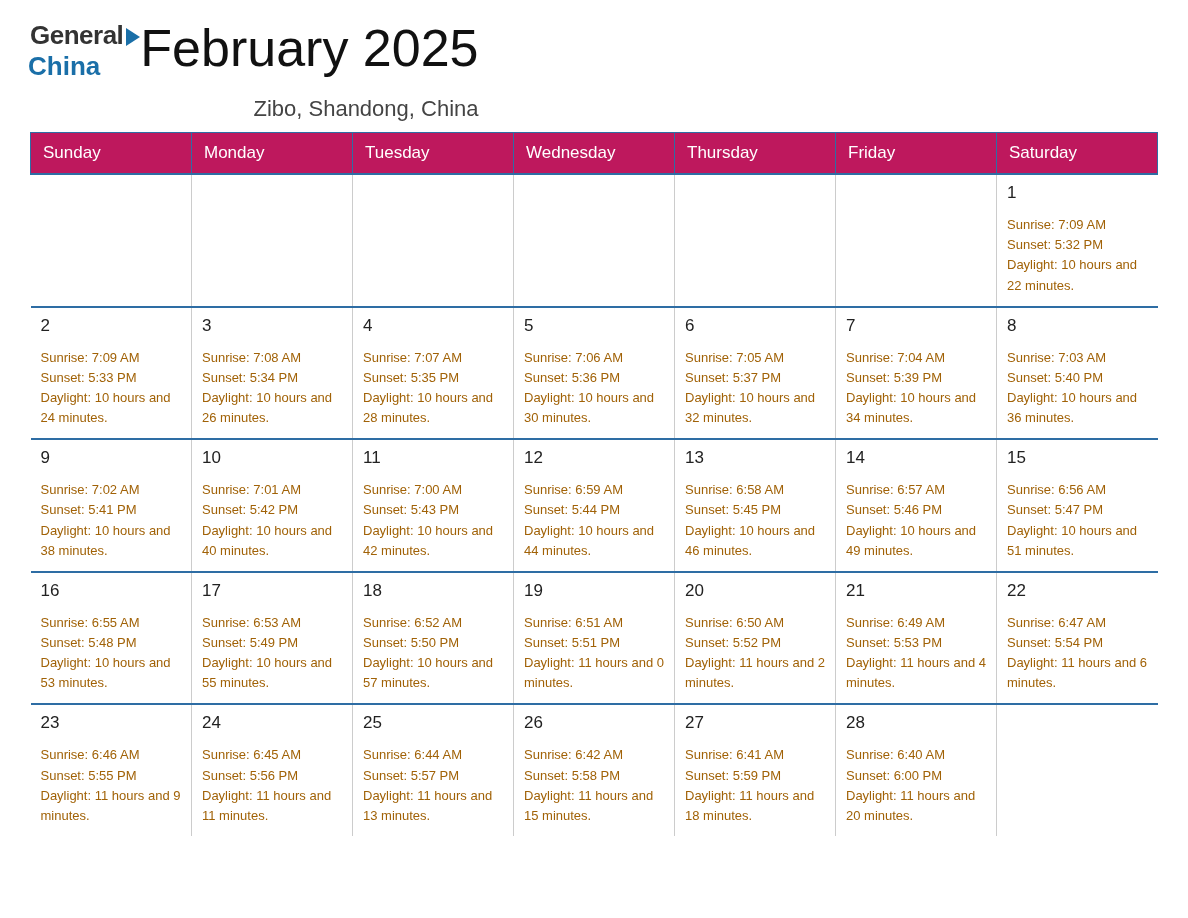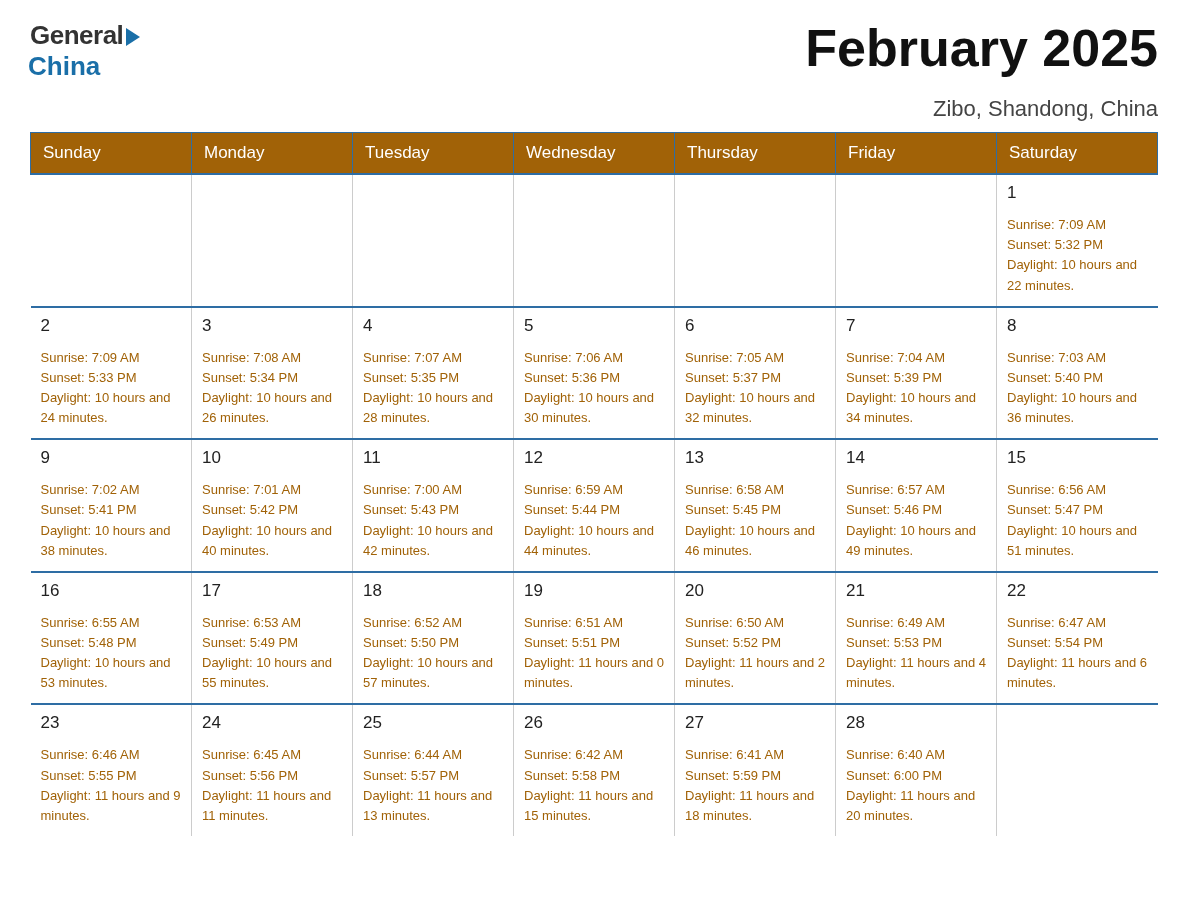--- a/index.html
+++ b/index.html
@@ -5,21 +5,20 @@
     * { box-sizing: border-box; margin: 0; padding: 0; }
     body {
       font-family: Arial, sans-serif;
       background: #fff;
       padding: 20px 30px;
       width: 1188px;
       min-height: 918px;
     }
     .header {
       display: flex;
-      justify-content: space-between;
       align-items: flex-start;
       margin-bottom: 10px;
     }
     .logo {
       display: flex;
       flex-direction: column;
       align-items: flex-start;
     }
     .logo-general {
       font-size: 26px;
@@ -40,36 +39,36 @@
       font-size: 26px;
       font-weight: bold;
       color: #1a6fa8;
       margin-left: -2px;
     }
     .title-block {
       text-align: right;
     }
     .title-month {
       font-size: 52px;
-      font-weight: bold;
+      font-weight: normal;
       color: #111;
       line-height: 1.1;
     }
     .title-location {
       font-size: 22px;
       color: #444;
       margin-top: 19px;
     }
     .calendar {
       width: 100%;
       border-collapse: collapse;
       margin-top: 8px;
     }
     .calendar thead tr {
-      background-color: #a16207;
+      background-color: #be185d;
     }
     .calendar thead th {
       color: #fff;
       font-size: 17px;
       font-weight: normal;
       padding: 10px 12px;
       text-align: left;
       border: 1px solid #2e6da4;
     }
     .calendar tbody tr {

